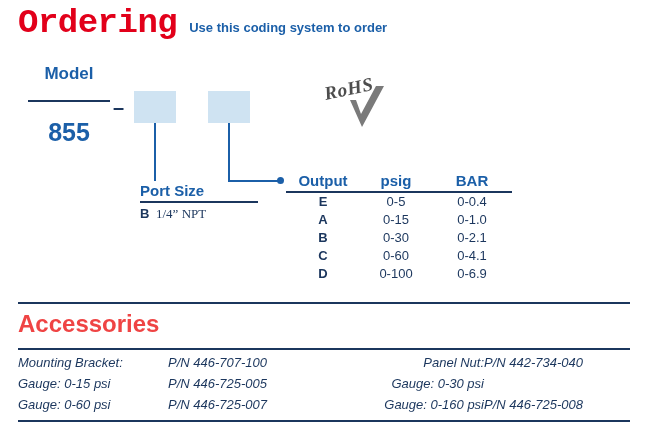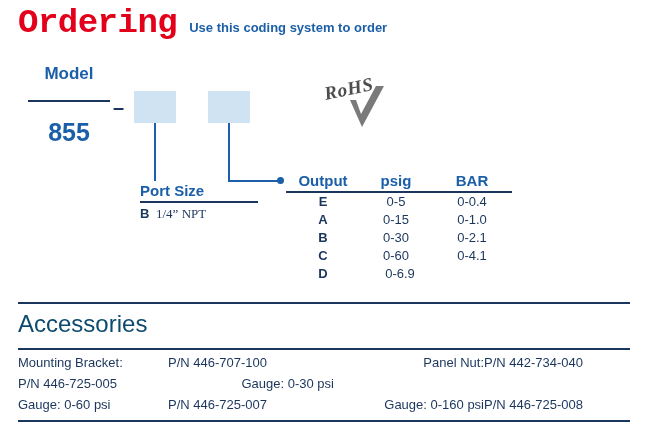--- a/index.html
+++ b/index.html
@@ -72,25 +72,25 @@
   .out-head .c2{width:72px;text-align:center;}
   .out-head .c3{width:80px;text-align:center;}
   .out-rule{height:2px;background:#1b365d;margin-top:2px;}
   .out-row{display:flex;font-size:13px;color:#1b365d;line-height:1.38;}
   .out-row .c1{width:74px;text-align:center;font-weight:bold;}
   .out-row .c2{width:72px;text-align:center;}
   .out-row .c3{width:80px;text-align:center;}
 
   
   .acc-hr{position:absolute;left:18px;top:302px;width:612px;height:2px;background:#1b365d;}
-  .acc-title{position:absolute;left:18px;top:310px;font-size:24px;font-weight:normal;color:#0c4a6e;}
+  .acc-title{position:absolute;left:18px;top:310px;font-size:24px;font-weight:bold;color:#ef4444;}
   .acc-hr2{position:absolute;left:18px;top:348px;width:612px;height:2px;background:#1b365d;}
 
   .acc-table{position:absolute;left:18px;top:352px;width:612px;font-size:13px;color:#1b365d;}
-  .acc-row{display:flex;line-height:1.62;}
+  .acc-row{display:flex;line-height:1.62;font-style:italic;}
   .acc-c1{width:150px;}
   .acc-c2{width:164px;}
   .acc-c3{width:152px;text-align:right;}
   .acc-c4{width:146px;}
   .acc-hr3{position:absolute;left:18px;top:420px;width:612px;height:2px;background:#1b365d;}
 </style>
 </head>
 <body>
 
 <div class="hdr">
@@ -154,36 +154,38 @@
     <div class="c2">0-30</div>
     <div class="c3">0-2.1</div>
   </div>
   <div class="out-row">
     <div class="c1">C</div>
     <div class="c2">0-60</div>
     <div class="c3">0-4.1</div>
   </div>
   <div class="out-row">
     <div class="c1">D</div>
+    <div class="c2">0-100</div>
     <div class="c3">0-6.9</div>
   </div>
 </div>
 
 <div class="acc-hr"></div>
 <div class="acc-title">Accessories</div>
 <div class="acc-hr2"></div>
 
 <div class="acc-table">
   <div class="acc-row">
     <div class="acc-c1">Mounting Bracket:</div>
     <div class="acc-c2">P/N 446-707-100</div>
     <div class="acc-c3">Panel Nut:</div>
     <div class="acc-c4">P/N 442-734-040</div>
   </div>
   <div class="acc-row">
+    <div class="acc-c1">Gauge: 0-15 psi</div>
     <div class="acc-c2">P/N 446-725-005</div>
     <div class="acc-c3">Gauge: 0-30 psi</div>
   </div>
   <div class="acc-row">
     <div class="acc-c1">Gauge: 0-60 psi</div>
     <div class="acc-c2">P/N 446-725-007</div>
     <div class="acc-c3">Gauge: 0-160 psi</div>
     <div class="acc-c4">P/N 446-725-008</div>
   </div>
 </div>

